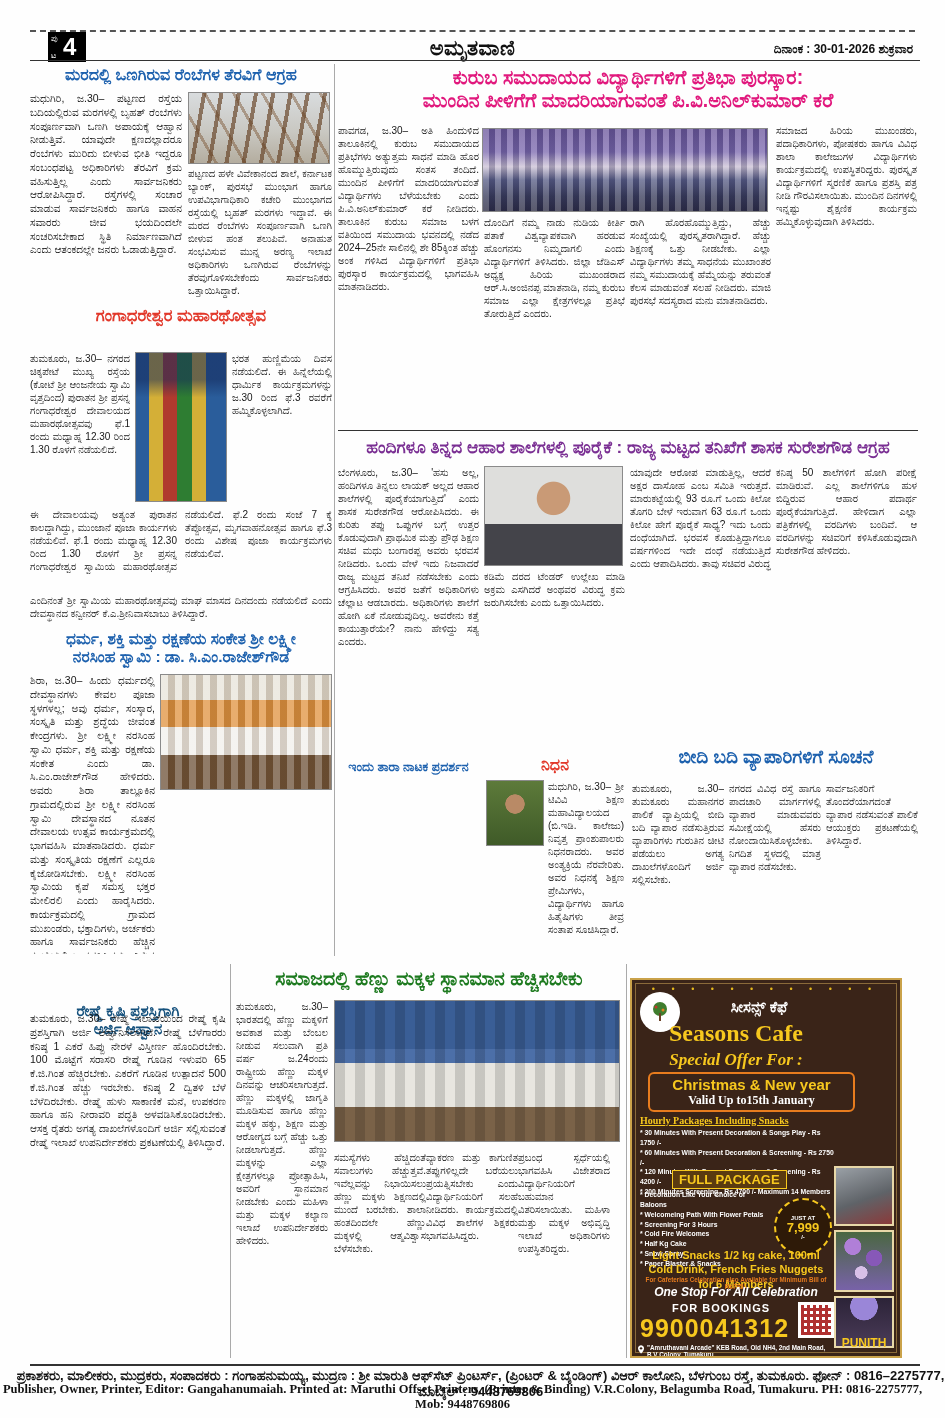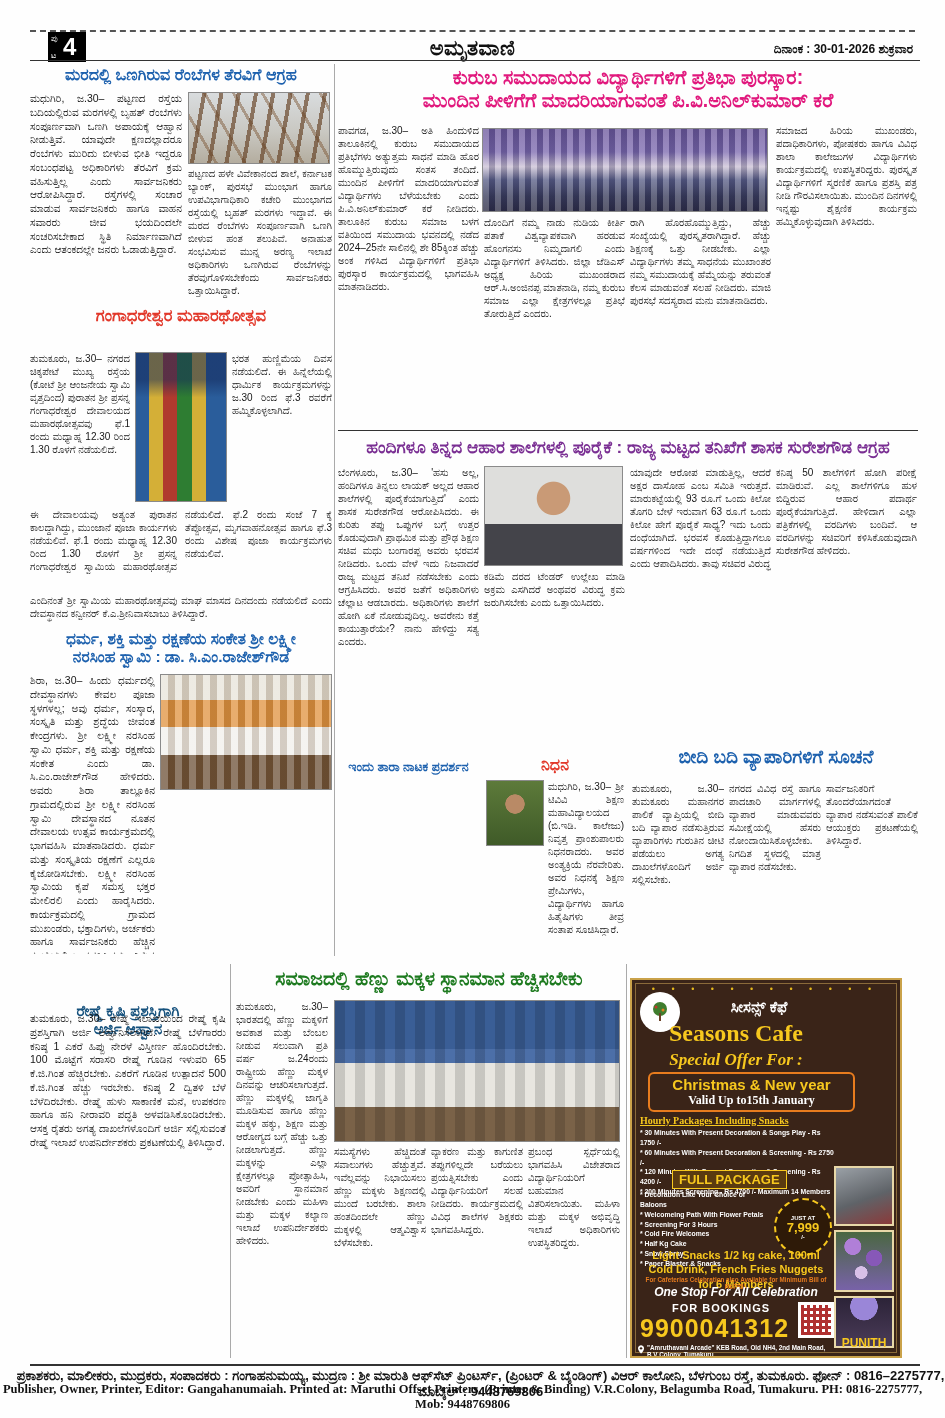--- a/index.html
+++ b/index.html
@@ -195,21 +195,21 @@
     <div class="body-sm" style="width:92px; height:174px;">ನಗರದ ವಿವಿಧ ರಸ್ತೆ ಹಾಗೂ ಪಾದಚಾರಿ ಮಾರ್ಗಗಳಲ್ಲಿ ವ್ಯಾಪಾರ ಮಾಡುವವರು ಸಮೀಕ್ಷೆಯಲ್ಲಿ ಹೆಸರು ನೋಂದಾಯಿಸಿಕೊಳ್ಳಬೇಕು. ನಿಗದಿತ ಸ್ಥಳದಲ್ಲಿ ಮಾತ್ರ ವ್ಯಾಪಾರ ನಡೆಸಬೇಕು.</div>
     <div class="body-sm" style="width:92px; height:174px;">ಸಾರ್ವಜನಿಕರಿಗೆ ತೊಂದರೆಯಾಗದಂತೆ ವ್ಯಾಪಾರ ನಡೆಸುವಂತೆ ಪಾಲಿಕೆ ಆಯುಕ್ತರು ಪ್ರಕಟಣೆಯಲ್ಲಿ ತಿಳಿಸಿದ್ದಾರೆ.</div>
   </div>
 
   <div class="abs vrule" style="left:626px; top:964px; height:394px;"></div>
   <div class="abs art-head c-green" style="left:236px; top:968px; width:386px; font-size:19px; white-space:nowrap;">ಸಮಾಜದಲ್ಲಿ ಹೆಣ್ಣು ಮಕ್ಕಳ ಸ್ಥಾನಮಾನ ಹೆಚ್ಚಿಸಬೇಕು</div>
   <div class="abs" style="left:236px; top:1000px; width:386px; height:358px; display:flex; gap:6px;">
     <div class="body-sm" style="width:92px; height:358px;">ತುಮಕೂರು, ಜ.30– ಭಾರತದಲ್ಲಿ ಹೆಣ್ಣು ಮಕ್ಕಳಿಗೆ ಅವಕಾಶ ಮತ್ತು ಬೆಂಬಲ ನೀಡುವ ಸಲುವಾಗಿ ಪ್ರತಿ ವರ್ಷ ಜ.24ರಂದು ರಾಷ್ಟ್ರೀಯ ಹೆಣ್ಣು ಮಕ್ಕಳ ದಿನವನ್ನು ಆಚರಿಸಲಾಗುತ್ತದೆ. ಹೆಣ್ಣು ಮಕ್ಕಳಲ್ಲಿ ಜಾಗೃತಿ ಮೂಡಿಸುವ ಹಾಗೂ ಹೆಣ್ಣು ಮಕ್ಕಳ ಹಕ್ಕು, ಶಿಕ್ಷಣ ಮತ್ತು ಆರೋಗ್ಯದ ಬಗ್ಗೆ ಹೆಚ್ಚು ಒತ್ತು ನೀಡಲಾಗುತ್ತದೆ. ಹೆಣ್ಣು ಮಕ್ಕಳನ್ನು ಎಲ್ಲಾ ಕ್ಷೇತ್ರಗಳಲ್ಲೂ ಪ್ರೋತ್ಸಾಹಿಸಿ, ಅವರಿಗೆ ಸ್ಥಾನಮಾನ ನೀಡಬೇಕು ಎಂದು ಮಹಿಳಾ ಮತ್ತು ಮಕ್ಕಳ ಕಲ್ಯಾಣ ಇಲಾಖೆ ಉಪನಿರ್ದೇಶಕರು ಹೇಳಿದರು.</div>
     <div style="width:288px;">
       <div class="photo ph-stage" style="width:286px; height:142px;"></div>
-      <div style="display:flex; gap:5px; margin-top:3px;">
+      <div style="display:flex; margin-top:9px;">
         <div class="body-sm" style="width:92px; height:205px;">ಸಮಸ್ಯೆಗಳು ಹೆಚ್ಚಿದಂತೆ ಸವಾಲುಗಳು ಹೆಚ್ಚುತ್ತವೆ. ಇವೆಲ್ಲವನ್ನು ನಿಭಾಯಿಸಲು ಹೆಣ್ಣು ಮಕ್ಕಳು ಶಿಕ್ಷಣದಲ್ಲಿ ಮುಂದೆ ಬರಬೇಕು. ಶಾಲಾ ಹಂತದಿಂದಲೇ ಹೆಣ್ಣು ಮಕ್ಕಳಲ್ಲಿ ಆತ್ಮವಿಶ್ವಾಸ ಬೆಳೆಸಬೇಕು.</div>
         <div class="body-sm" style="width:92px; height:205px;">ವ್ಯಾಕರಣ ಮತ್ತು ಕಾಗುಣಿತ ತಪ್ಪುಗಳಿಲ್ಲದೇ ಬರೆಯಲು ಪ್ರಯತ್ನಿಸಬೇಕು ಎಂದು ವಿದ್ಯಾರ್ಥಿನಿಯರಿಗೆ ಸಲಹೆ ನೀಡಿದರು. ಕಾರ್ಯಕ್ರಮದಲ್ಲಿ ವಿವಿಧ ಶಾಲೆಗಳ ಶಿಕ್ಷಕರು ಭಾಗವಹಿಸಿದ್ದರು.</div>
         <div class="body-sm" style="width:92px; height:205px;">ಪ್ರಬಂಧ ಸ್ಪರ್ಧೆಯಲ್ಲಿ ಭಾಗವಹಿಸಿ ವಿಜೇತರಾದ ವಿದ್ಯಾರ್ಥಿನಿಯರಿಗೆ ಬಹುಮಾನ ವಿತರಿಸಲಾಯಿತು. ಮಹಿಳಾ ಮತ್ತು ಮಕ್ಕಳ ಅಭಿವೃದ್ಧಿ ಇಲಾಖೆ ಅಧಿಕಾರಿಗಳು ಉಪಸ್ಥಿತರಿದ್ದರು.</div>
       </div>
     </div>
   </div>
 
   <div class="abs ad" style="left:630px; top:978px; width:272px; height:380px;">
     <div class="ad-inner"></div>
     <div class="abs ad-lights" style="left:0; top:4px; width:266px;">• • • • • • • • • • • •</div>

